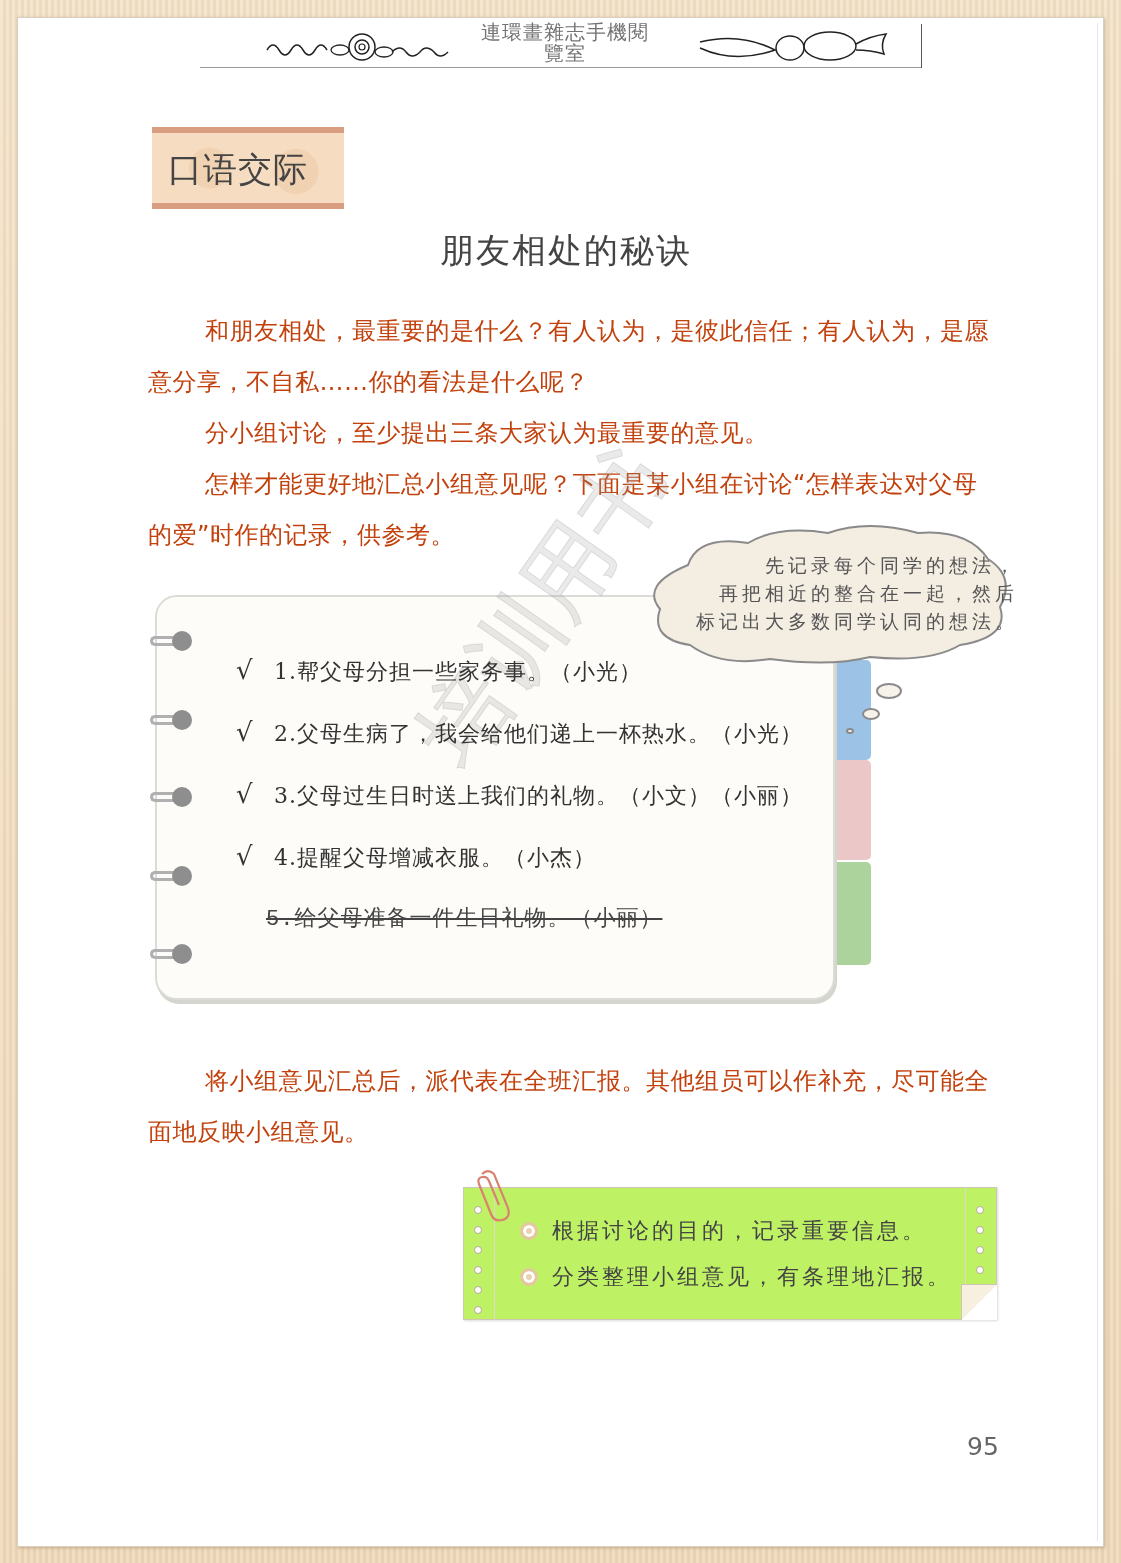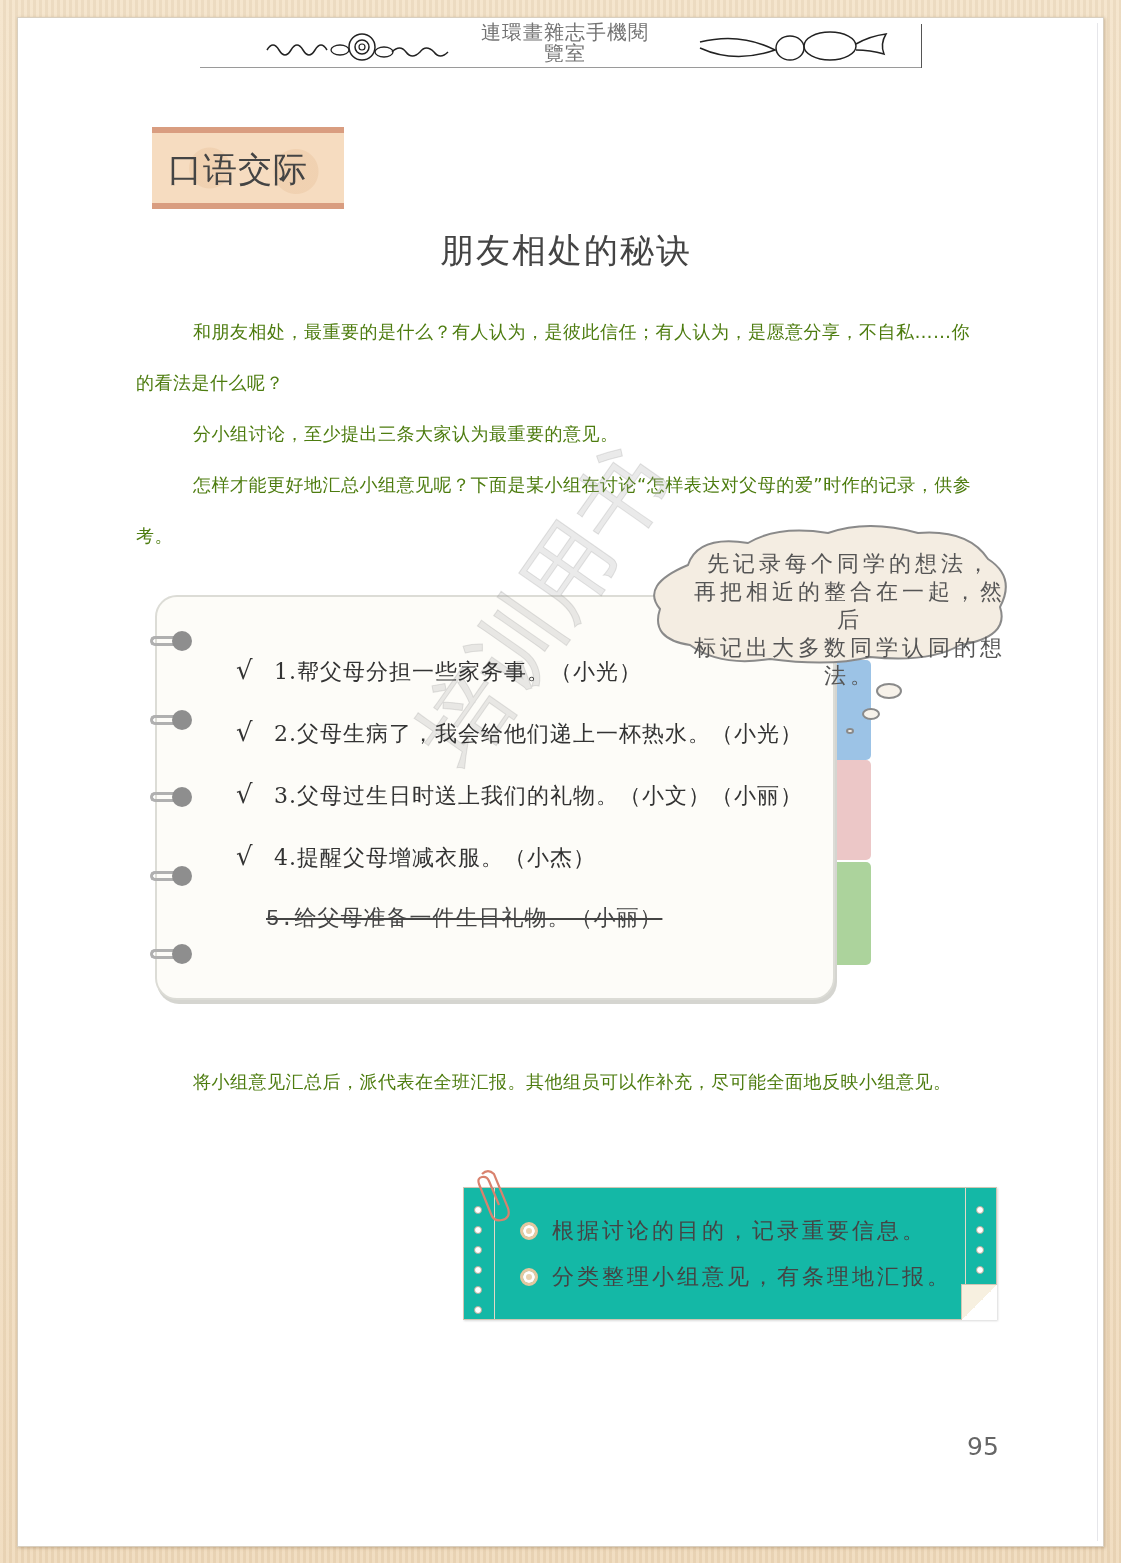--- a/index.html
+++ b/index.html
@@ -52,21 +52,21 @@
     position: absolute; left: 16px; top: 14px; font-size: 34px; color: #444;
     font-family: "DejaVu Sans", sans-serif; letter-spacing: 1px;
   }
 
   .lesson-title {
     position: absolute; left: 440px; top: 228px; font-size: 34px; color: #444;
     font-family: "DejaVu Sans", sans-serif; letter-spacing: 2px;
   }
 
   .para {
-    position: absolute; left: 136px; width: 850px; font-size: 18px; color: #4d7c0f;
+    position: absolute; left: 148px; width: 850px; font-size: 24px; color: #c2410c;
     line-height: 51px; font-family: "DejaVu Sans", sans-serif; letter-spacing: 0.5px;
   }
   .indent { text-indent: 57px; }
 
   
   .notebook {
     position: absolute; left: 155px; top: 595px; width: 680px; height: 405px;
     background: #fdfcf8;
     border: 2px solid #dcdcd6;
     border-radius: 22px;
@@ -98,30 +98,30 @@
     transform: rotate(-55deg); transform-origin: left top; white-space: nowrap;
     font-family: "DejaVu Sans", sans-serif; pointer-events: none;
     -webkit-text-stroke: 1px rgba(150,150,150,0.25);
   }
 
   
   .cloud {
     position: absolute; left: 648px; top: 525px; width: 372px; height: 140px;
   }
   .cloud-text {
-    position: absolute; left: 682px; top: 552px; width: 336px; font-size: 22px; color: #555;
-    line-height: 28px; letter-spacing: 4px; text-align: center;
-    font-family: Liberation Mono, monospace;
+    position: absolute; left: 682px; top: 552px; width: 336px; font-size: 19px; color: #555;
+    line-height: 28px; letter-spacing: 4px; text-align: right;
+    font-family: Liberation Sans, sans-serif;
   }
   .bubble { position: absolute; border: 2px solid #8a8a8a; background: #f7f2ea; border-radius: 50%; }
 
   
   .tips-card {
     position: absolute; left: 463px; top: 1187px; width: 534px; height: 133px;
-    background: #14b8a6;
+    background: #bef264;
     border: 1px solid #cfc6b4;
     box-shadow: 1px 1px 2px rgba(0,0,0,0.15);
   }
   .tips-holes-left, .tips-holes-right {
     position: absolute; top: 18px; width: 10px;
     display: flex; flex-direction: column; gap: 12px;
   }
   .tips-holes-left { left: 10px; }
   .tips-holes-right { right: 10px; }
   .hole { width: 8px; height: 8px; border: 1.5px solid #b5aa98; border-radius: 50%; background: #fff; }

